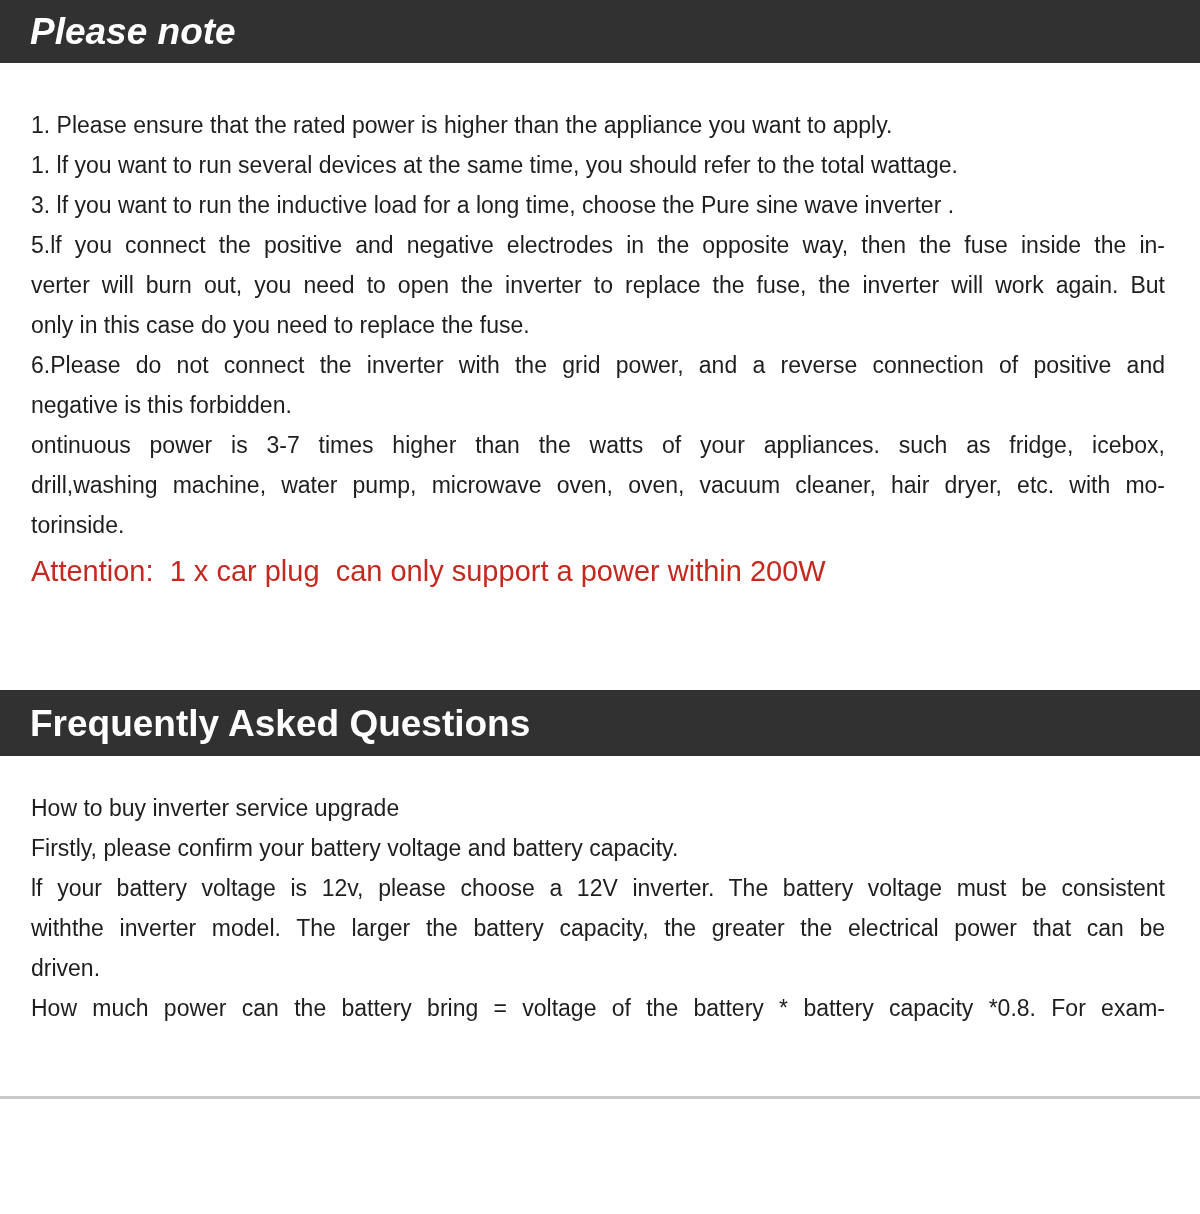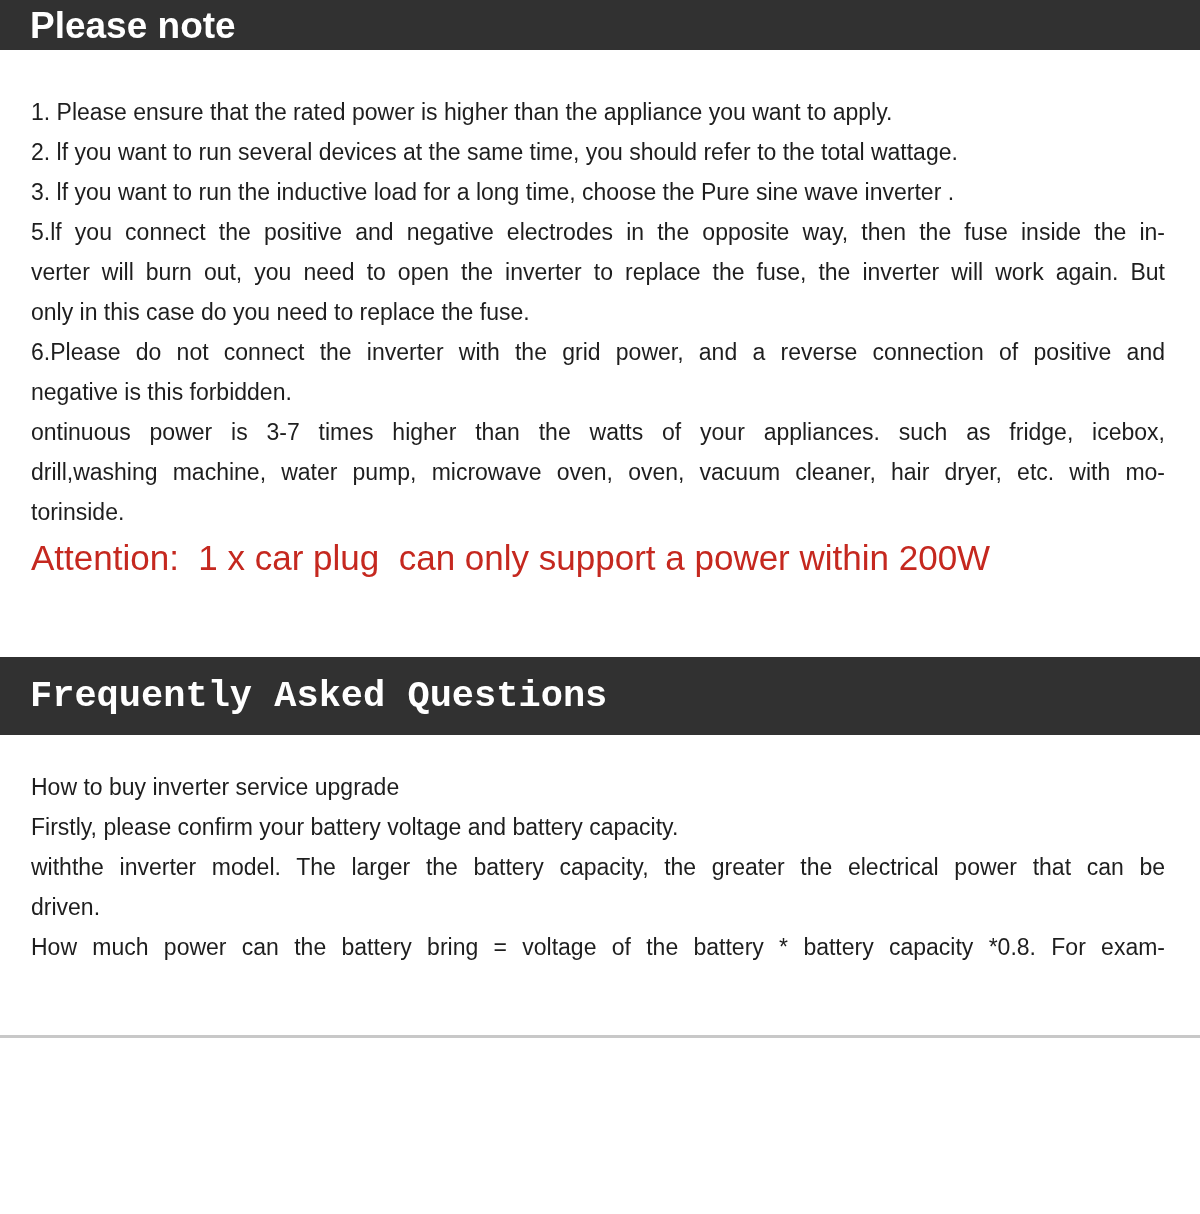--- a/index.html
+++ b/index.html
@@ -21,22 +21,22 @@
     overflow: hidden;
   }
   .section-header {
     background: var(--header-bg, #313131);
     color: var(--header-text, #ffffff);
     display: flex;
     align-items: center;
     padding-left: 30px;
     box-sizing: border-box;
   }
-  .section-header.first { height: 50px; }
-  .section-header.second { height: 78px; margin-top: 76px; font-family: Liberation Mono, monospace; }
+  .section-header.first { height: 63px; font-style: italic; }
+  .section-header.second { height: 66px; margin-top: 96px; }
   .section-title {
     font-size: 37px;
     font-weight: 700;
     letter-spacing: 0px;
     line-height: 1;
     margin: 0;
   }
   .body-text {
     padding-left: 31px;
     padding-right: 35px;
@@ -50,21 +50,21 @@
     white-space: nowrap;
     text-align: left;
   }
   .ln.stretch {
     white-space: normal;
     text-align: justify;
     text-align-last: justify;
   }
   .attention {
     margin-top: 3px;
-    font-size: 35px;
+    font-size: 29px;
     line-height: 46px;
     color: var(--attention-red, #c5281f);
     white-space: pre-wrap;
   }
   .bottom-rule {
     margin-top: 68px;
     height: 3px;
     width: 1200px;
     background: var(--divider-gray, #c8c8c8);
   }
@@ -73,40 +73,41 @@
 <body>
 
 <div class="page">
 
   <header class="section-header first">
     <h1 class="section-title">Please note</h1>
   </header>
 
   <div class="body-text note-body">
     <div class="ln">1. Please ensure that the rated power is higher than the appliance you want to apply.</div>
-    <div class="ln">2. lf you want to run several devices at the same time, you should refer to the total wattage.</div>
+    <div class="ln">1. lf you want to run several devices at the same time, you should refer to the total wattage.</div>
     <div class="ln">3. lf you want to run the inductive load for a long time, choose the Pure sine wave inverter .</div>
     <div class="ln stretch">5.lf you connect the positive and negative electrodes in the opposite way, then the fuse inside the in-</div>
     <div class="ln stretch">verter will burn out, you need to open the inverter to replace the fuse, the inverter will work again. But</div>
     <div class="ln">only in this case do you need to replace the fuse.</div>
     <div class="ln stretch">6.Please do not connect the inverter with the grid power, and a reverse connection of positive and</div>
     <div class="ln">negative is this forbidden.</div>
     <div class="ln stretch">ontinuous power is 3-7 times higher than the watts of your appliances. such as fridge, icebox,</div>
     <div class="ln stretch">drill,washing machine, water pump, microwave oven, oven, vacuum cleaner, hair dryer, etc. with mo-</div>
     <div class="ln">torinside.</div>
     <div class="attention">Attention:  1 x car plug  can only support a power within 200W</div>
   </div>
 
   <header class="section-header second">
     <h1 class="section-title">Frequently Asked Questions</h1>
   </header>
 
   <div class="body-text faq-body">
     <div class="ln">How to buy inverter service upgrade</div>
     <div class="ln">Firstly, please confirm your battery voltage and battery capacity.</div>
+    <div class="ln stretch">lf your battery voltage is 12v, please choose a 12V inverter. The battery voltage must be consistent</div>
     <div class="ln stretch">withthe inverter model. The larger the battery capacity, the greater the electrical power that can be</div>
     <div class="ln">driven.</div>
     <div class="ln stretch">How much power can the battery bring = voltage of the battery * battery capacity *0.8. For exam-</div>
   </div>
 
   <div class="bottom-rule"></div>
 
 </div>
 
 </body></html>

